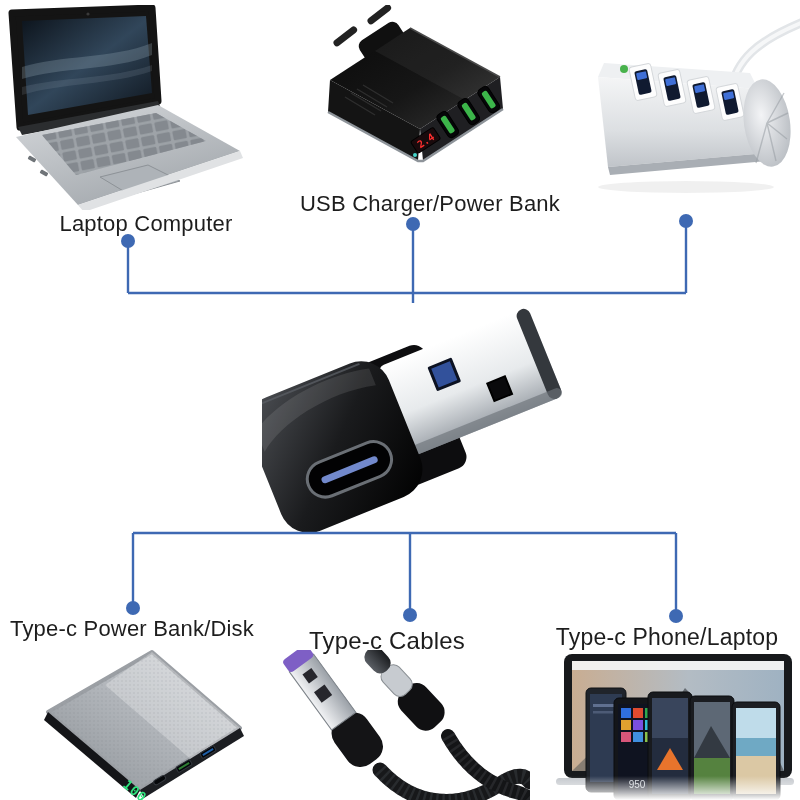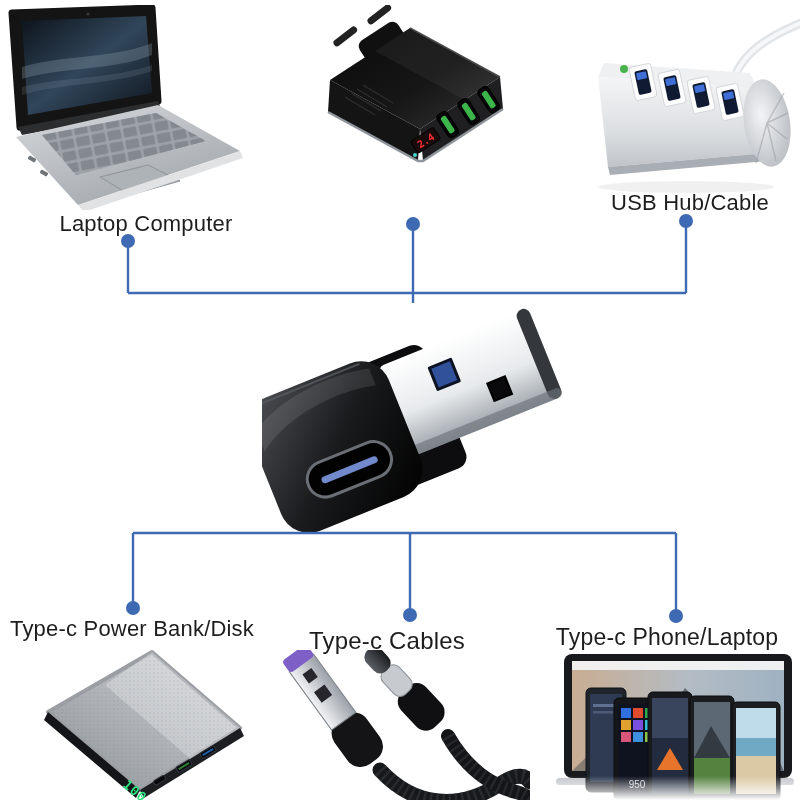--- a/index.html
+++ b/index.html
@@ -350,18 +350,18 @@
       <circle cx="128" cy="241" r="7"></circle>
       <circle cx="413" cy="224" r="7"></circle>
       <circle cx="686" cy="221" r="7"></circle>
       <circle cx="133" cy="608" r="7"></circle>
       <circle cx="410" cy="615" r="7"></circle>
       <circle cx="676" cy="616" r="7"></circle>
     </g>
   </svg>
 
   <div class="label lbl-laptop">Laptop Computer</div>
-  <div class="label lbl-hub">USB Hub/Cable</div>
+  <div class="label lbl-charger">USB Charger/Power Bank</div>
   <div class="label lbl-pb">Type-c Power Bank/Disk</div>
   <div class="label lbl-cables">Type-c Cables</div>
   <div class="label lbl-phone">Type-c Phone/Laptop</div>
 
 </div>
 
 </body></html>

